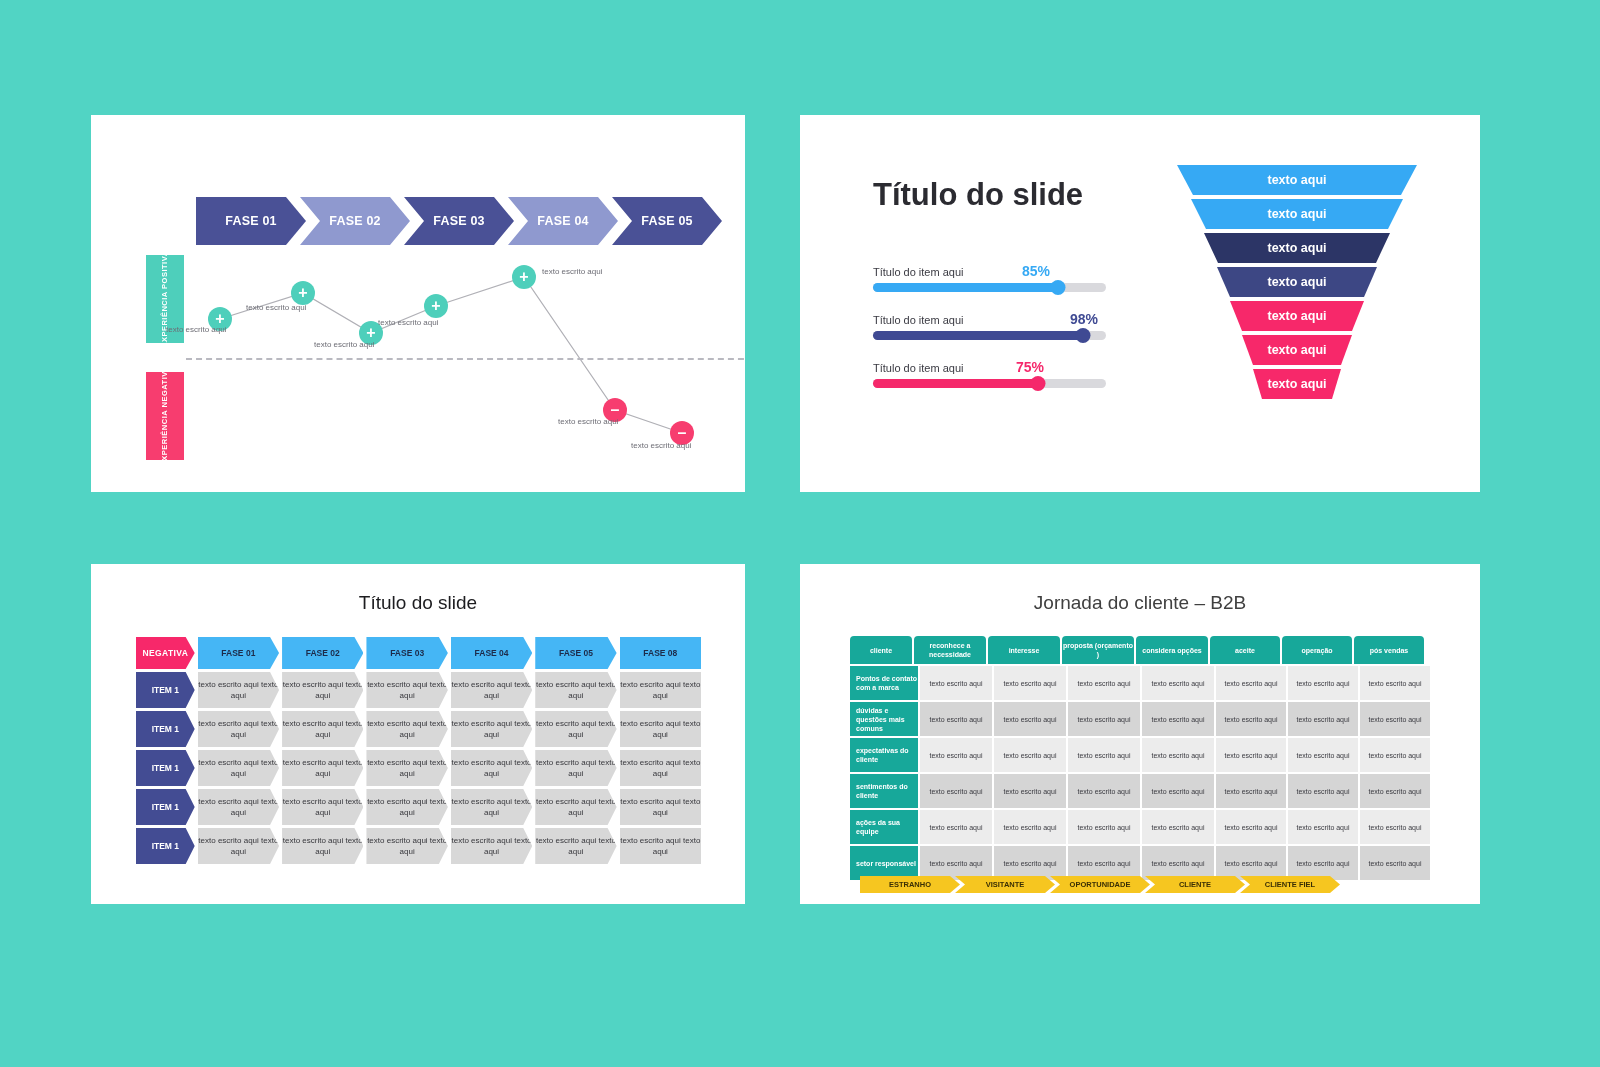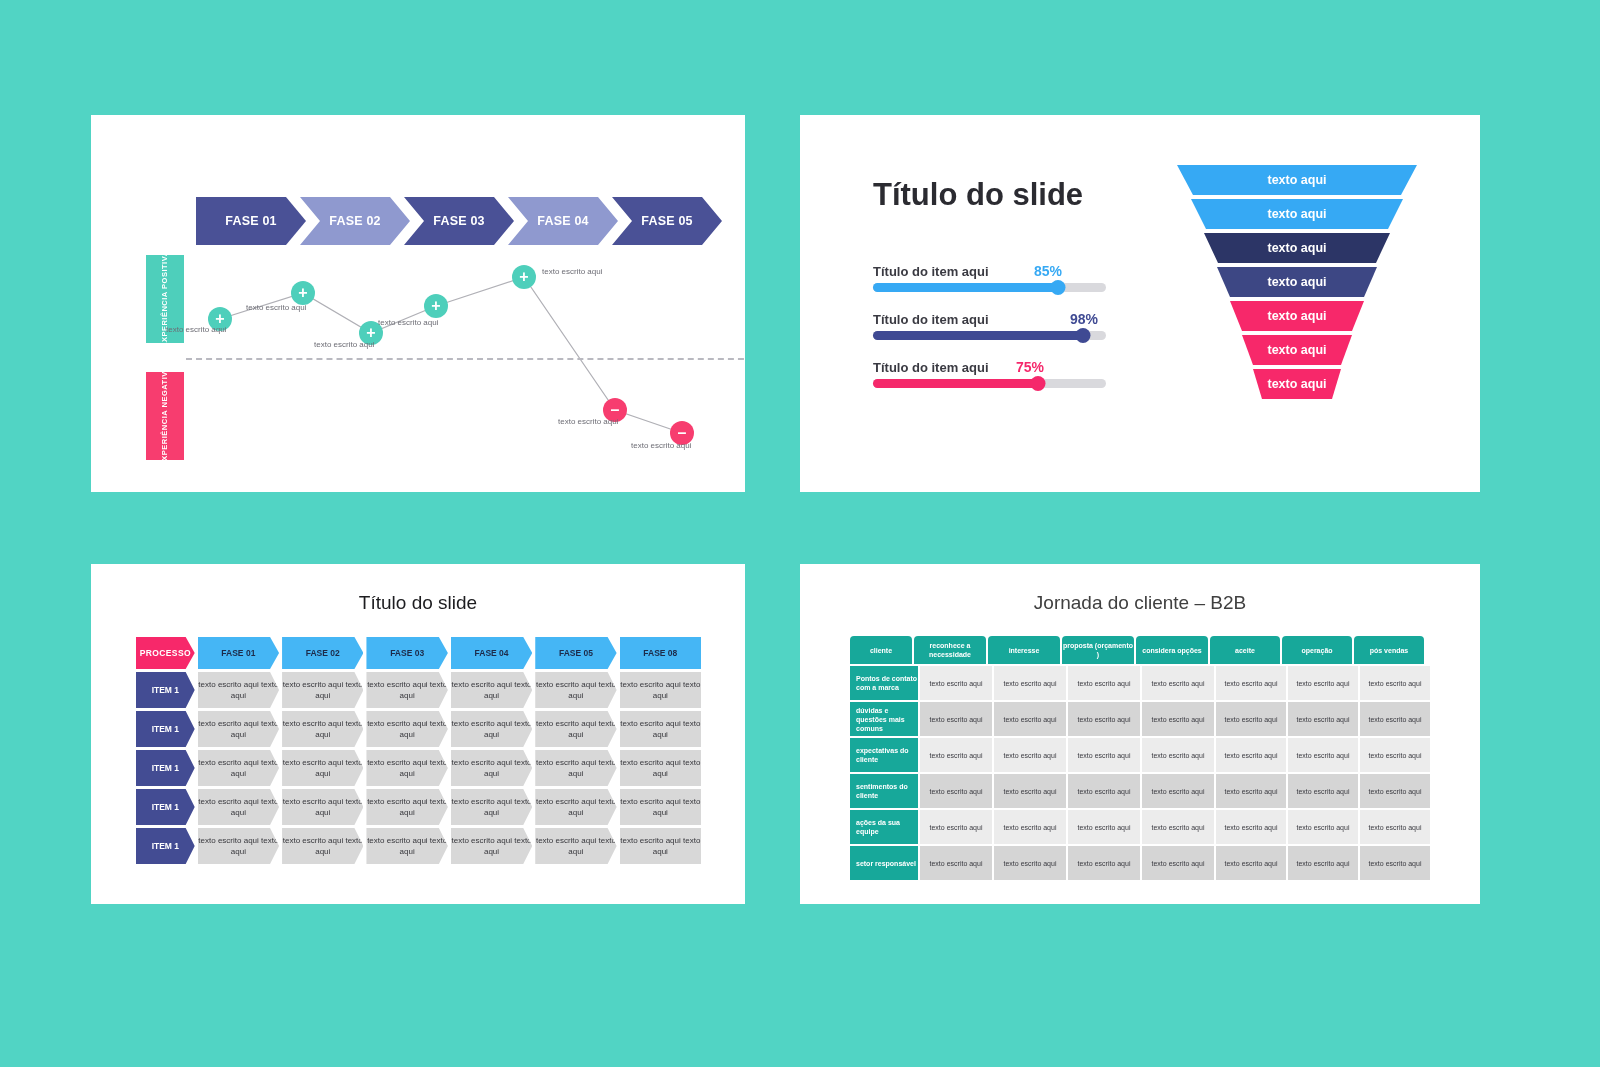--- a/index.html
+++ b/index.html
@@ -39,21 +39,21 @@
         color:#fff;font-size:16px;font-weight:bold;line-height:0;}
   .node.pos{background:#4ecfbb;}
   .node.neg{background:#f73d6f;}
   .nlabel{position:absolute;font-size:8px;color:#6d6d75;white-space:nowrap;}
 
   
   #slide2{left:800px;top:115px;width:680px;height:377px;}
   #s2title{position:absolute;left:73px;top:62px;font-size:31px;font-weight:bold;color:#2b2b31;}
   .slider-block{position:absolute;left:73px;width:233px;}
   .sl-row{display:flex;align-items:baseline;justify-content:space-between;margin-bottom:4px;}
-  .sl-title{font-size:13px;color:#3a3a42;font-weight:700;}
+  .sl-title{font-size:11px;color:#3a3a42;font-weight:400;}
   .sl-pct{font-size:14px;font-weight:bold;}
   .track{position:relative;height:9px;border-radius:5px;background:#d9d9dd;}
   .fill{position:absolute;left:0;top:0;height:9px;border-radius:5px;}
   .knob{position:absolute;top:-3px;width:15px;height:15px;border-radius:50%;
         transform:translateX(-50%);}
   .c-blue{background:#36a9f4;} .c-navy{background:#3f4a93;} .c-pink{background:#f5286b;}
   .t-blue{color:#36a9f4;} .t-navy{color:#3f4a93;} .t-pink{color:#f5286b;}
 
   #funnel{position:absolute;left:352px;top:50px;width:290px;height:280px;}
   .fl{position:absolute;left:50%;transform:translateX(-50%);
@@ -148,21 +148,21 @@
       <div class="nlabel" style="left: 485px; top: 196px;">texto escrito aqui</div>
     </div>
 </div>
 
 <div class="slide" id="slide2">
   <div id="s2title">Título do slide</div>
   <div id="sliderWrap">
       <div class="slider-block" style="top: 148px;">
         <div class="sl-row">
           <span class="sl-title">Título do item aqui</span>
-          <span class="sl-pct t-blue" style="margin-right: 44px;">85%</span>
+          <span class="sl-pct t-blue" style="margin-right: 56px;">85%</span>
         </div>
         <div class="track">
           <div class="fill c-blue" style="width: 79.4%;"></div>
           <div class="knob c-blue" style="left: 79.4%;"></div>
         </div>
       </div>
       <div class="slider-block" style="top: 196px;">
         <div class="sl-row">
           <span class="sl-title">Título do item aqui</span>
           <span class="sl-pct t-navy" style="margin-right: 8px;">98%</span>
@@ -205,21 +205,21 @@
       <div class="fl" style="top: 204px; width: 88px; height: 30px; background: rgb(247, 40, 106); clip-path: polygon(0px 0px, 100% 0px, 89.77% 100%, 10.23% 100%);">
         <span>texto aqui</span>
       </div>
     </div>
 </div>
 
 <div class="slide" id="slide3">
   <div id="s3title">Título do slide</div>
   <div id="ptable">
       <div class="prow">
-        <div class="pcell p-head-proc" style="width: 62px; height: 32px;">PROCESSO</div>
+        <div class="pcell p-head-proc" style="width: 62px; height: 32px;">NEGATIVA</div>
         <div class="pcell p-head-fase" style="width: 86px; height: 32px;">FASE 01</div>
         <div class="pcell p-head-fase" style="width: 86px; height: 32px;">FASE 02</div>
         <div class="pcell p-head-fase" style="width: 86px; height: 32px;">FASE 03</div>
         <div class="pcell p-head-fase" style="width: 86px; height: 32px;">FASE 04</div>
         <div class="pcell p-head-fase" style="width: 86px; height: 32px;">FASE 05</div>
         <div class="pcell p-head-fase" style="width: 86px; height: 32px;">FASE 08</div>
       </div>
       <div class="prow">
         <div class="pcell p-item" style="width: 62px; height: 36px;">ITEM 1</div>
         <div class="pcell p-data" style="width: 86px; height: 36px;">texto escrito aqui texto aqui</div>
@@ -335,13 +335,20 @@
         <div class="bcell b-rowhead" style="width: 62px; height: 34px;">setor responsável</div>
         <div class="bcell b-data b-dark" style="width: 72px; height: 34px;">texto escrito aqui</div>
         <div class="bcell b-data b-dark" style="width: 72px; height: 34px;">texto escrito aqui</div>
         <div class="bcell b-data b-dark" style="width: 72px; height: 34px;">texto escrito aqui</div>
         <div class="bcell b-data b-dark" style="width: 72px; height: 34px;">texto escrito aqui</div>
         <div class="bcell b-data b-dark" style="width: 70px; height: 34px;">texto escrito aqui</div>
         <div class="bcell b-data b-dark" style="width: 70px; height: 34px;">texto escrito aqui</div>
         <div class="bcell b-data b-dark" style="width: 70px; height: 34px;">texto escrito aqui</div>
       </div>
     </div>
+  <div id="bbanner" style="top: 312px; left: 60px;">
+      <div class="byell" style="width: 100px;">ESTRANHO</div>
+      <div class="byell" style="width: 100px;">VISITANTE</div>
+      <div class="byell" style="width: 100px;">OPORTUNIDADE</div>
+      <div class="byell" style="width: 100px;">CLIENTE</div>
+      <div class="byell" style="width: 100px;">CLIENTE FIEL</div>
+    </div>
 </div>
 
 </body></html>

